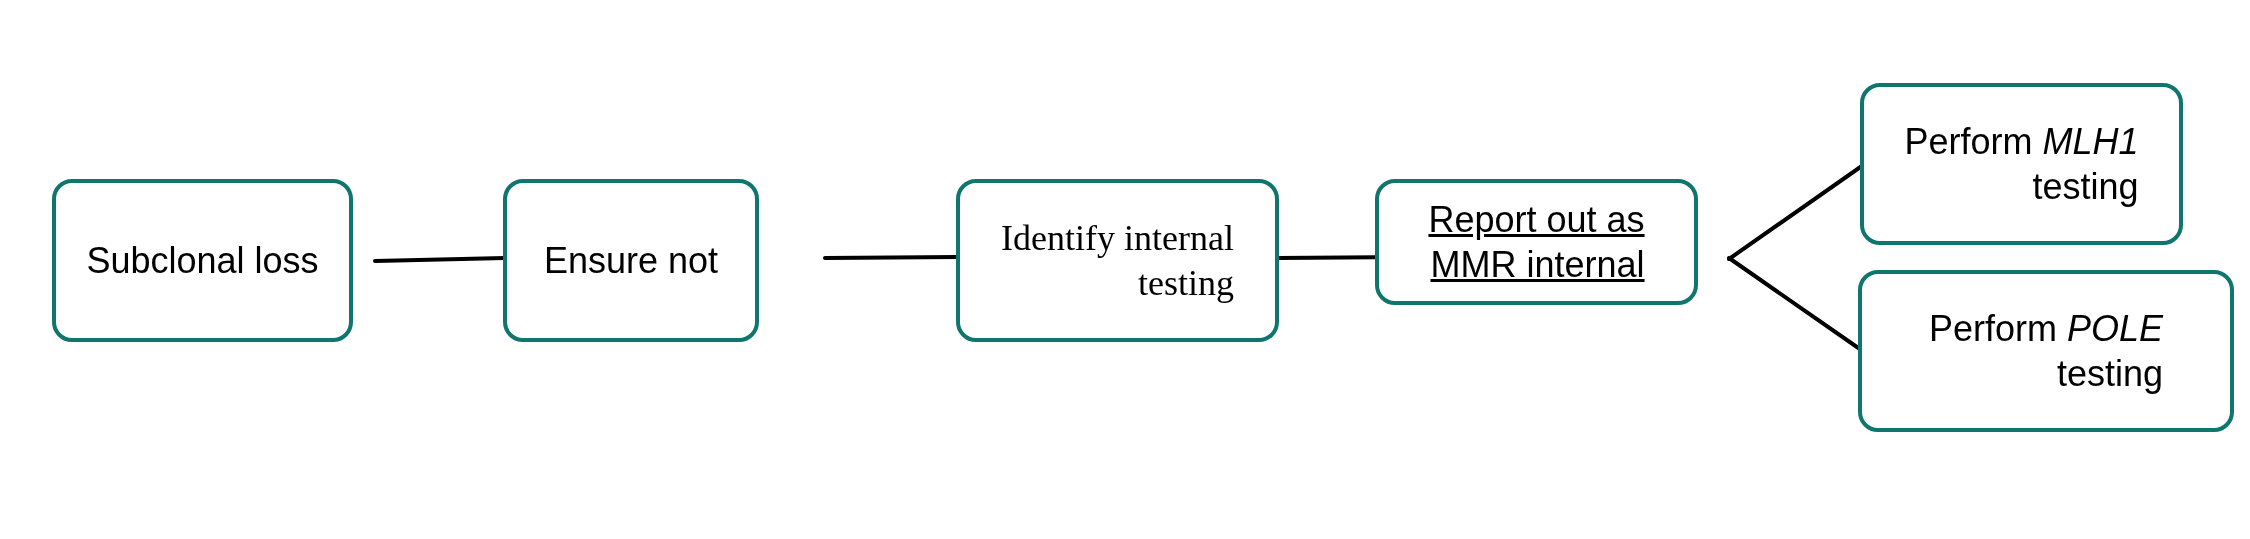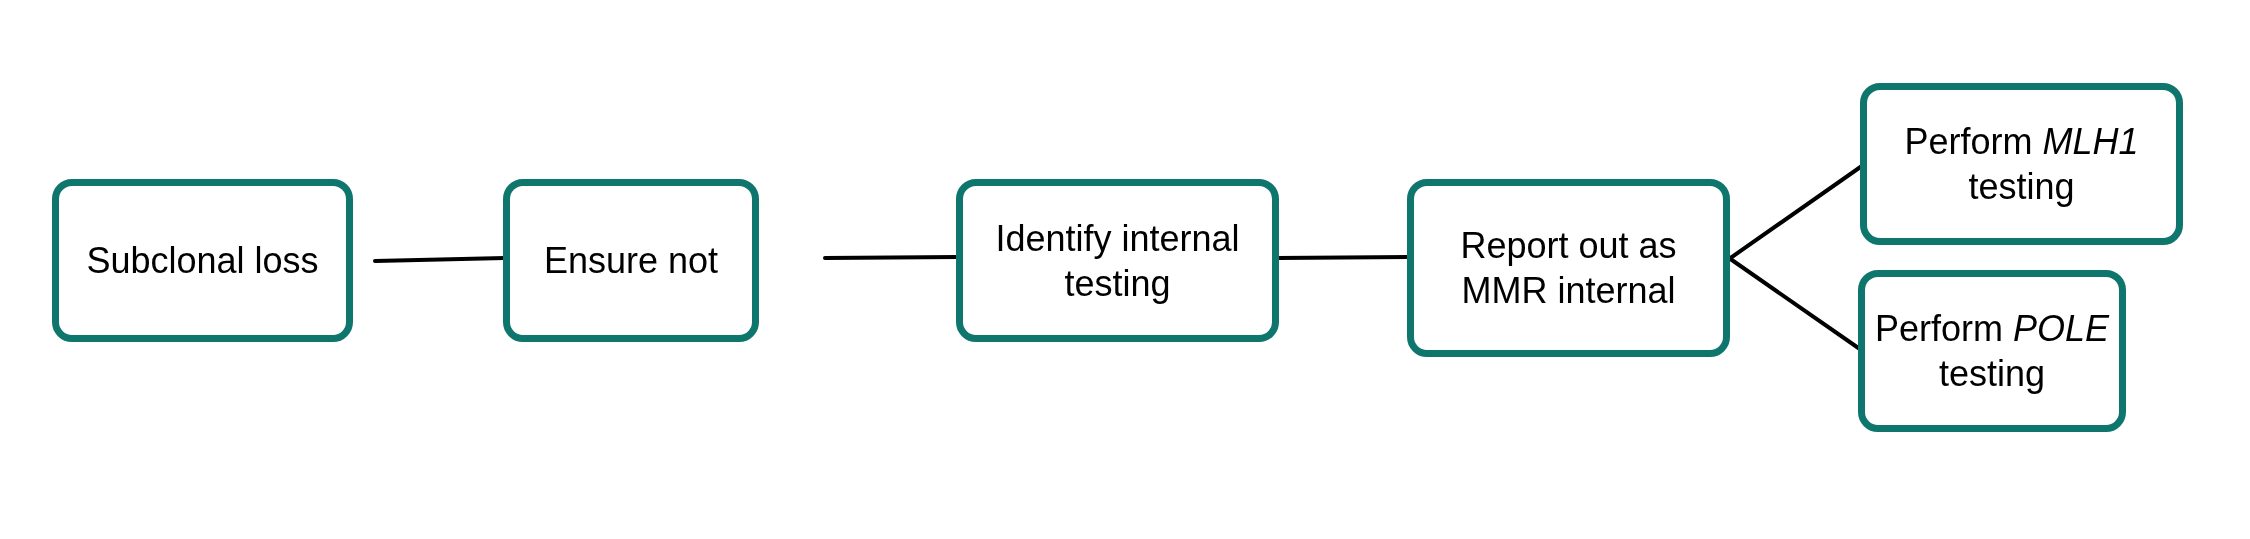--- a/index.html
+++ b/index.html
@@ -19,39 +19,39 @@
   }
   .connectors line {
     stroke: #000000;
     stroke-width: 4;
     stroke-linecap: round;
   }
   .node {
     position: absolute;
     box-sizing: border-box;
     background: #ffffff;
-    border: 7px solid #0f766e;
+    border: 4px solid #0f766e;
     border-radius: 20px;
     display: flex;
     flex-direction: column;
     align-items: center;
     justify-content: center;
-    text-align: center;
+    text-align: right;
     font-size: 36px;
     line-height: 45px;
     letter-spacing: 0px;
   }
   .node-line { white-space: nowrap; }
   .node-line i { font-style: italic; }
   .n0 { left: 52px;   top: 179px; width: 301px; height: 163px; }
   .n1 { left: 503px;  top: 179px; width: 256px; height: 163px; }
-  .n2 { left: 956px;  top: 179px; width: 323px; height: 163px; }
-  .n3 { left: 1407px; top: 179px; width: 323px; height: 178px; }
+  .n2 { left: 956px;  top: 179px; width: 323px; height: 163px; font-family: Liberation Serif, serif; }
+  .n3 { left: 1375px; top: 179px; width: 323px; height: 126px; text-decoration: underline; }
   .n4 { left: 1860px; top: 83px;  width: 323px; height: 162px; }
-  .n5 { left: 1858px; top: 270px; width: 268px; height: 162px; }
+  .n5 { left: 1858px; top: 270px; width: 376px; height: 162px; }
 </style>
 </head>
 <body>
 
 <div class="canvas">
 
   <svg class="connectors" viewBox="0 0 2250 539" xmlns="http://www.w3.org/2000/svg">
     <line x1="375" y1="261" x2="505" y2="258"></line>
     <line x1="825" y1="258" x2="958" y2="257"></line>
     <line x1="1277" y1="258" x2="1409" y2="257"></line>

